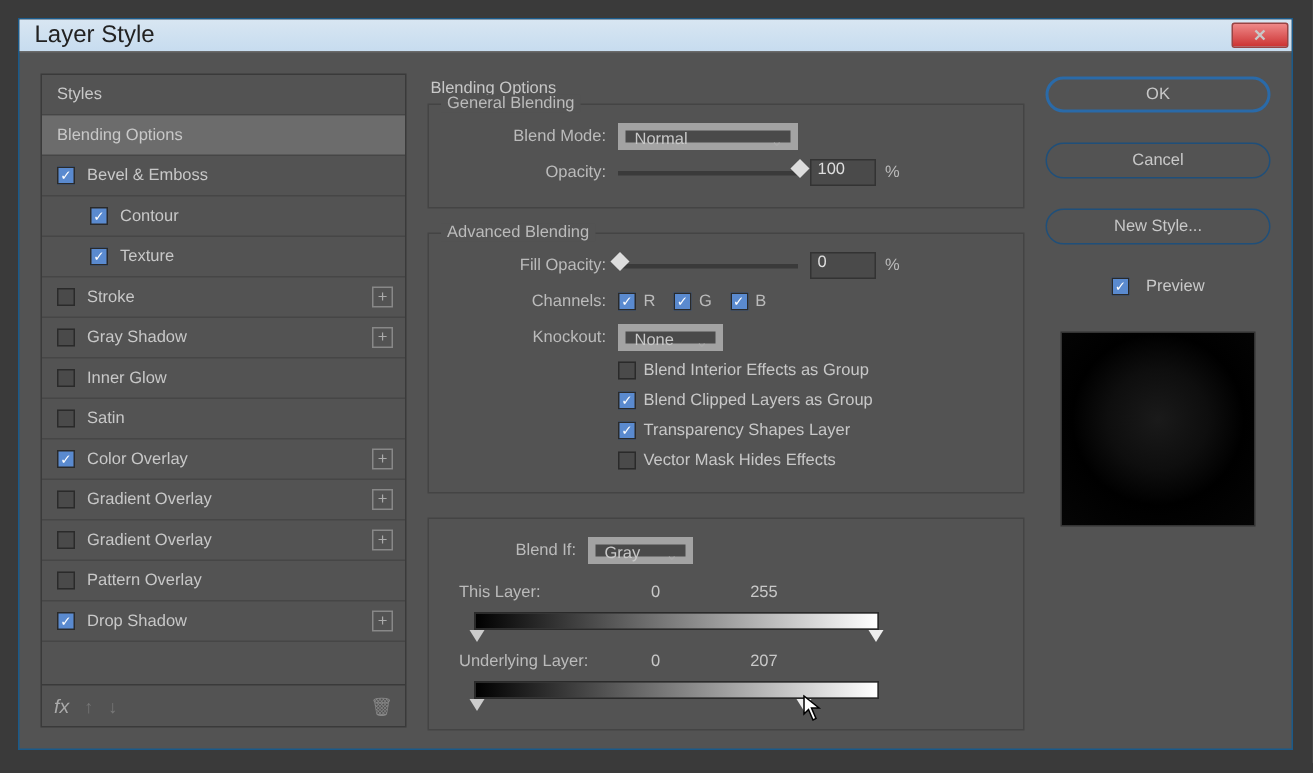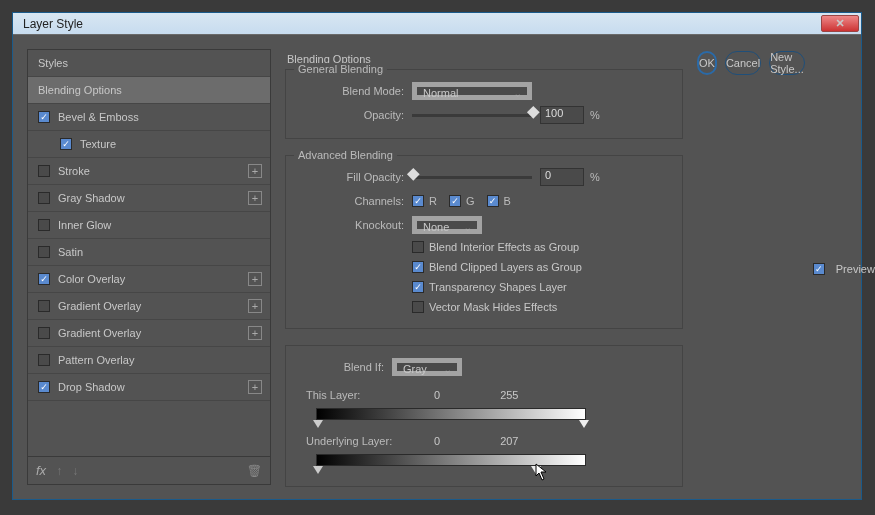--- a/index.html
+++ b/index.html
@@ -1,19 +1,19 @@
 <!DOCTYPE html>
 <html><head>
 <meta charset="utf-8">
 <style>
 *{box-sizing:border-box;margin:0;padding:0;font-family:"Segoe UI",Tahoma,sans-serif;font-size:11px;color:#c8c8c8;-webkit-user-select:none;user-select:none}
 body{background:#3a3a3a;width:875px;height:515px;overflow:hidden}
 .dialog{position:absolute;left:12px;top:12px;width:850px;height:488px;background:#535353;border:1px solid #1a5a8a}
 .titlebar{height:22px;background:linear-gradient(#d8e6f2,#c7dcef);display:flex;align-items:center;padding:0 2px 0 10px;border-bottom:1px solid #6a6a6a}
-.titlebar-title{color:#222;font-size:12px;flex:1}
+.titlebar-title{color:#222;font-size:16px;flex:1}
 .close-btn{width:38px;height:17px;background:linear-gradient(#e88,#c33);border:1px solid #944;border-radius:2px;display:flex;align-items:center;justify-content:center;color:#fff;font-weight:bold;cursor:pointer}
 .content{display:flex;padding:14px;gap:14px;height:calc(100% - 22px)}
 .styles-panel{width:244px;background:#535353;border:1px solid #3a3a3a;display:flex;flex-direction:column}
 .styles-list{flex:1;overflow:hidden}
 .styles-header{padding:7px 10px;background:#535353;color:#c8c8c8;border-bottom:1px solid #464646}
 .style-row{display:flex;align-items:center;padding:6px 10px;height:27px;border-bottom:1px solid #464646;cursor:pointer;position:relative}
 .style-row.sel{background:#6c6c6c}
 .style-row.indent{padding-left:32px}
 .style-row .cb{width:12px;height:12px;border:1px solid #2a2a2a;background:#4a4a4a;margin-right:8px;display:flex;align-items:center;justify-content:center}
 .style-row .cb.on{background:#5a8acf}
@@ -44,21 +44,21 @@
 .checklist .row{height:18px;padding-left:106px}
 .blend-range{margin-top:6px}
 .range-label{width:128px;text-align:left;padding-right:10px;color:#bbb}
 .range-vals{display:flex;gap:60px}
 .gradient-bar{height:12px;width:270px;margin:2px 0 10px 10px;position:relative;border:1px solid #2a2a2a}
 .gradient-bar.bw{background:linear-gradient(90deg,#000,#fff)}
 .gtri{position:absolute;width:0;height:0;border-left:5px solid transparent;border-right:5px solid transparent;border-top:8px solid #ccc;bottom:-9px}
 .gtri.white{border-top-color:#eee}
 .cursor{position:absolute;width:14px;height:18px;pointer-events:none}
 .cursor svg{width:14px;height:18px}
-.right-panel{width:150px;display:flex;flex-direction:row;gap:8px;padding-top:2px}
+.right-panel{width:150px;display:flex;flex-direction:column;gap:20px;padding-top:2px}
 .btn{height:24px;border:1px solid #1f4f7a;border-radius:12px;background:#535353;display:flex;align-items:center;justify-content:center;cursor:pointer;color:#ddd}
 .btn.primary{border:2px solid #2a6aa8}
 .preview-row{display:flex;align-items:center;justify-content:center;gap:6px;margin-top:2px}
 .preview-box{width:130px;height:130px;border:1px solid #333;background:radial-gradient(circle at 50% 45%,#1a1a1a 0%,#0e0e0e 35%,#000 60%,#050505 100%);margin-top:4px;align-self:center}
 </style>
 </head>
 <body>
 
 <div class="dialog">
   <div class="titlebar">
@@ -74,20 +74,24 @@
             <div class="styles-header">Styles</div>
             <div class="style-row sel">
               <span>Blending Options</span>
             </div>
             <div class="style-row">
               <span class="cb on"></span>
               <span>Bevel &amp; Emboss</span>
             </div>
             <div class="style-row indent">
               <span class="cb on"></span>
+              <span>Contour</span>
+            </div>
+            <div class="style-row indent">
+              <span class="cb on"></span>
               <span>Texture</span>
             </div>
             <div class="style-row">
               <span class="cb"></span>
               <span>Stroke</span>
               <span class="add-icon">+</span>
             </div>
             <div class="style-row">
               <span class="cb"></span>
               <span>Gray Shadow</span>

